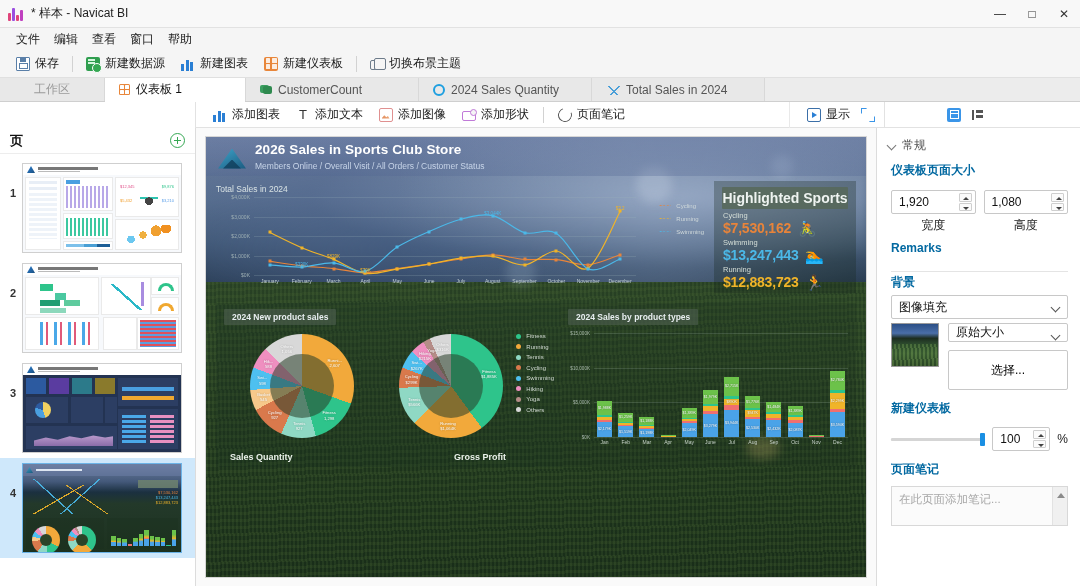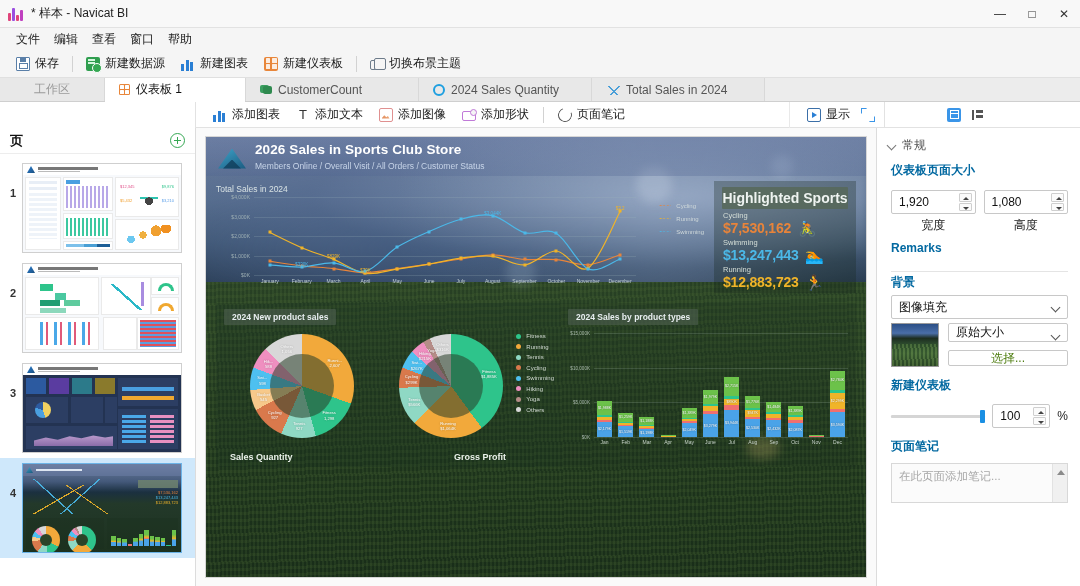--- a/index.html
+++ b/index.html
@@ -277,22 +277,22 @@
   .ta-arrow.up { top:6px; border-bottom:5px solid #8a8a8a;}
   .ta-arrow.down { bottom:6px; border-top:5px solid #8a8a8a;}
   .divider { height:1px; background:#e4e4e4; margin: 12px 12px 0 14px;}
   .img-row { display:flex; gap:9px; padding: 4px 12px 0 14px; align-items:flex-start;}
   .img-thumb { width:48px; height:44px; border:1px solid #9a9a9a; overflow:hidden; position:relative; flex:0 0 48px;
     background: linear-gradient(180deg,#2b4f86 0%,#4a6ea8 22%,#1d2d20 34%,#2f5030 50%,#3f6338 70%,#2a4527 100%);}
   .img-thumb:after{content:"";position:absolute;left:0;right:0;top:48%;height:52%;
     background: repeating-linear-gradient(85deg, rgba(120,160,80,.35) 0 2px, rgba(40,70,30,.3) 2px 4px);}
   .img-right { flex:1; display:flex; flex-direction:column; gap:8px;}
   .btn {
-    height:16px; border:1px solid #c8c8c8; border-radius:2px; background:#fff;
-    display:flex; align-items:center; justify-content:center; font-size:12px; color:#4d7c0f;
+    height:40px; border:1px solid #c8c8c8; border-radius:2px; background:#fff;
+    display:flex; align-items:center; justify-content:center; font-size:12px; color:#000000;
   }
   .slider-row { display:flex; align-items:center; gap:7px; padding: 6px 12px 0 14px;}
   .slider { flex:1; height:14px; position:relative;}
   .slider-track { position:absolute; left:0; right:0; top:6px; height:3px; background:#d5d5d5; border-radius:2px;}
   .slider-fill { position:absolute; left:0; top:6px; height:3px; background:#d5d5d5; border-radius:2px;}
   .slider-thumb { position:absolute; right:0; top:1px; width:5px; height:13px; background:#1a8fe3; border-radius:1px;}
   .pct { font-size:12px; color:#1a1a1a;}
   .spin.sm { flex:0 0 58px; }
 </style>
 </head>

